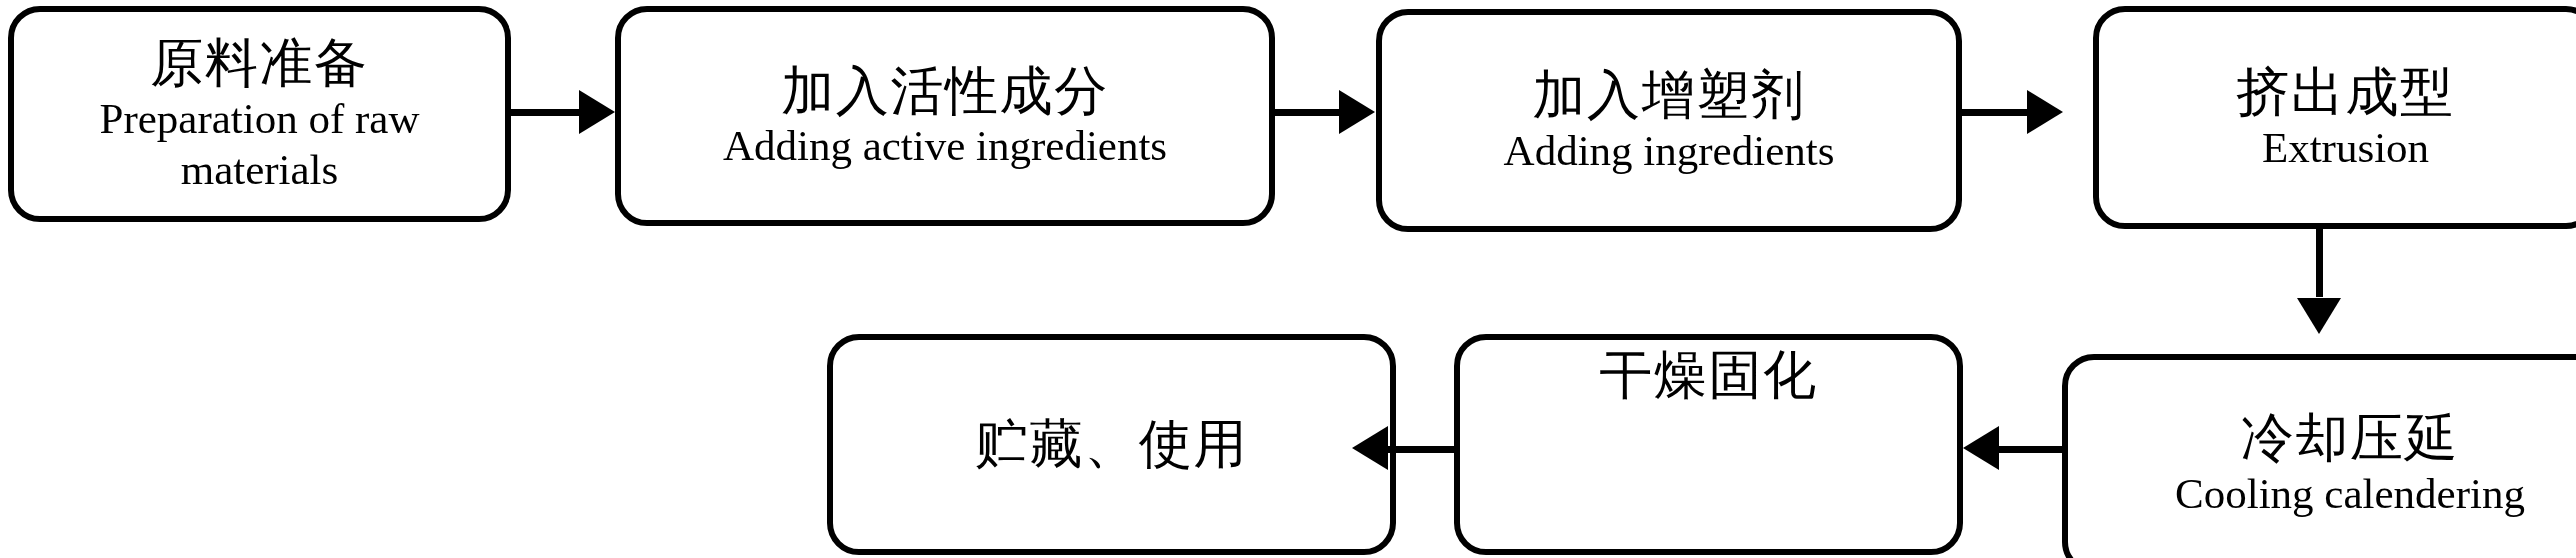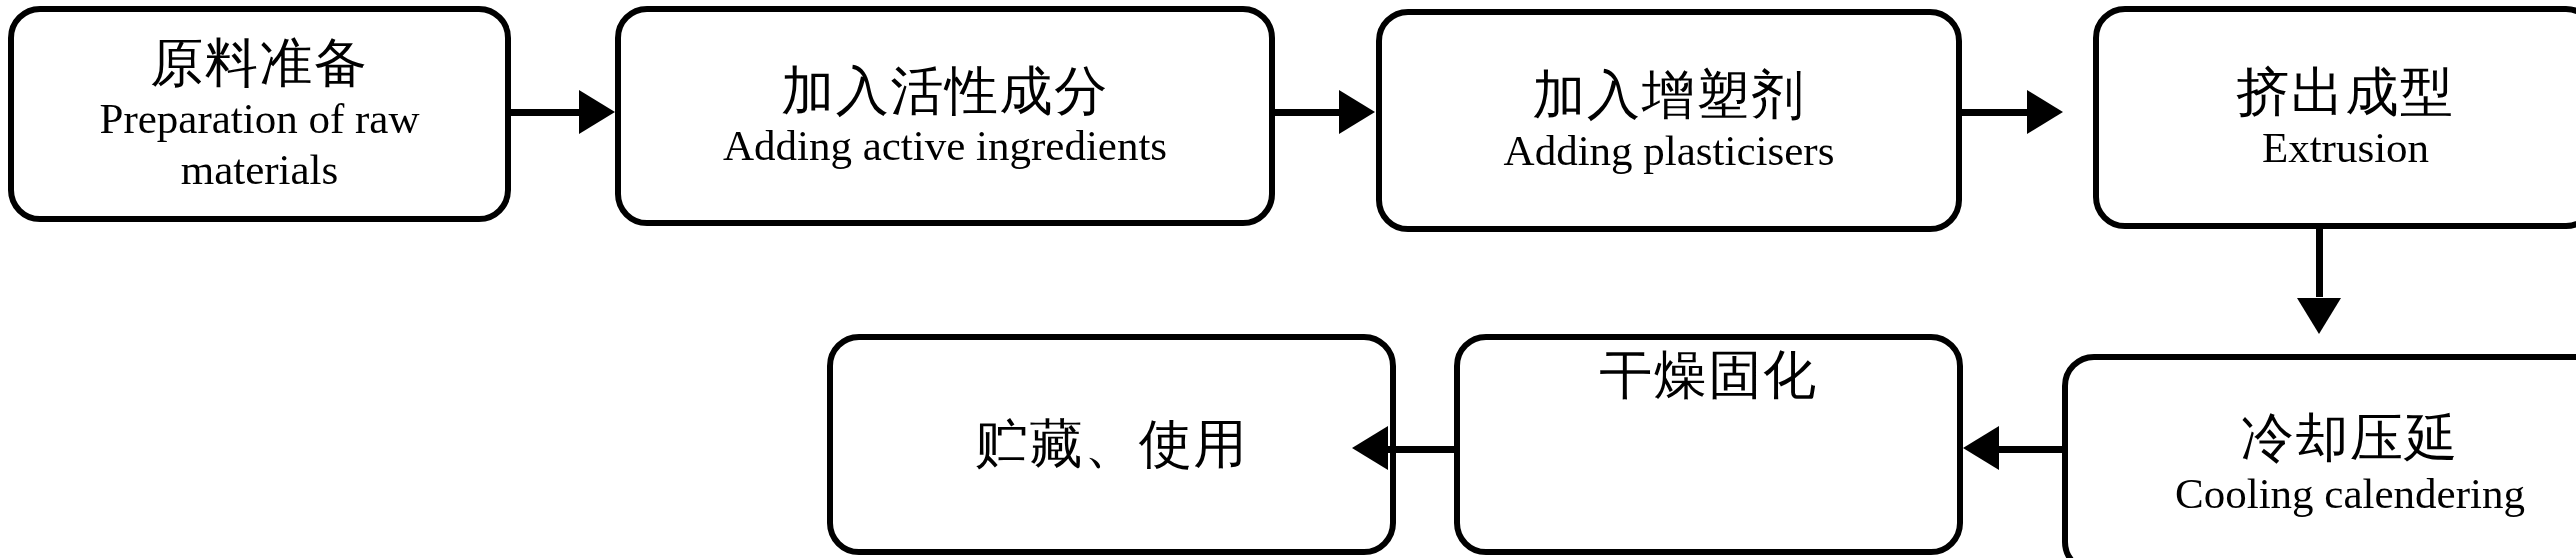--- a/index.html
+++ b/index.html
@@ -84,21 +84,21 @@
     <div class="en-line">Adding active ingredients</div>
   </div>
 
   <div class="node node-raw" style="left:8px; top:6.4px; width:503px; height:216px;">
     <div class="zh-line">原料准备</div>
     <div class="en-line">Preparation of raw materials</div>
   </div>
 
   <div class="node" style="left:1376px; top:9px; width:586px; height:223px;">
     <div class="zh-line">加入增塑剂</div>
-    <div class="en-line">Adding plasticisers</div>
+    <div class="en-line">Adding ingredients</div>
   </div>
 
   <div class="node" style="left:2064px; top:6.4px; width:505px; height:223px;margin-left:29px;">
     <div class="zh-line">挤出成型</div>
     <div class="en-line">Extrusion</div>
   </div>
 
   <div class="node" style="left:2062px; top:354px; width:576px; height:220px;">
     <div class="zh-line">冷却压延</div>
     <div class="en-line">Cooling calendering</div>

